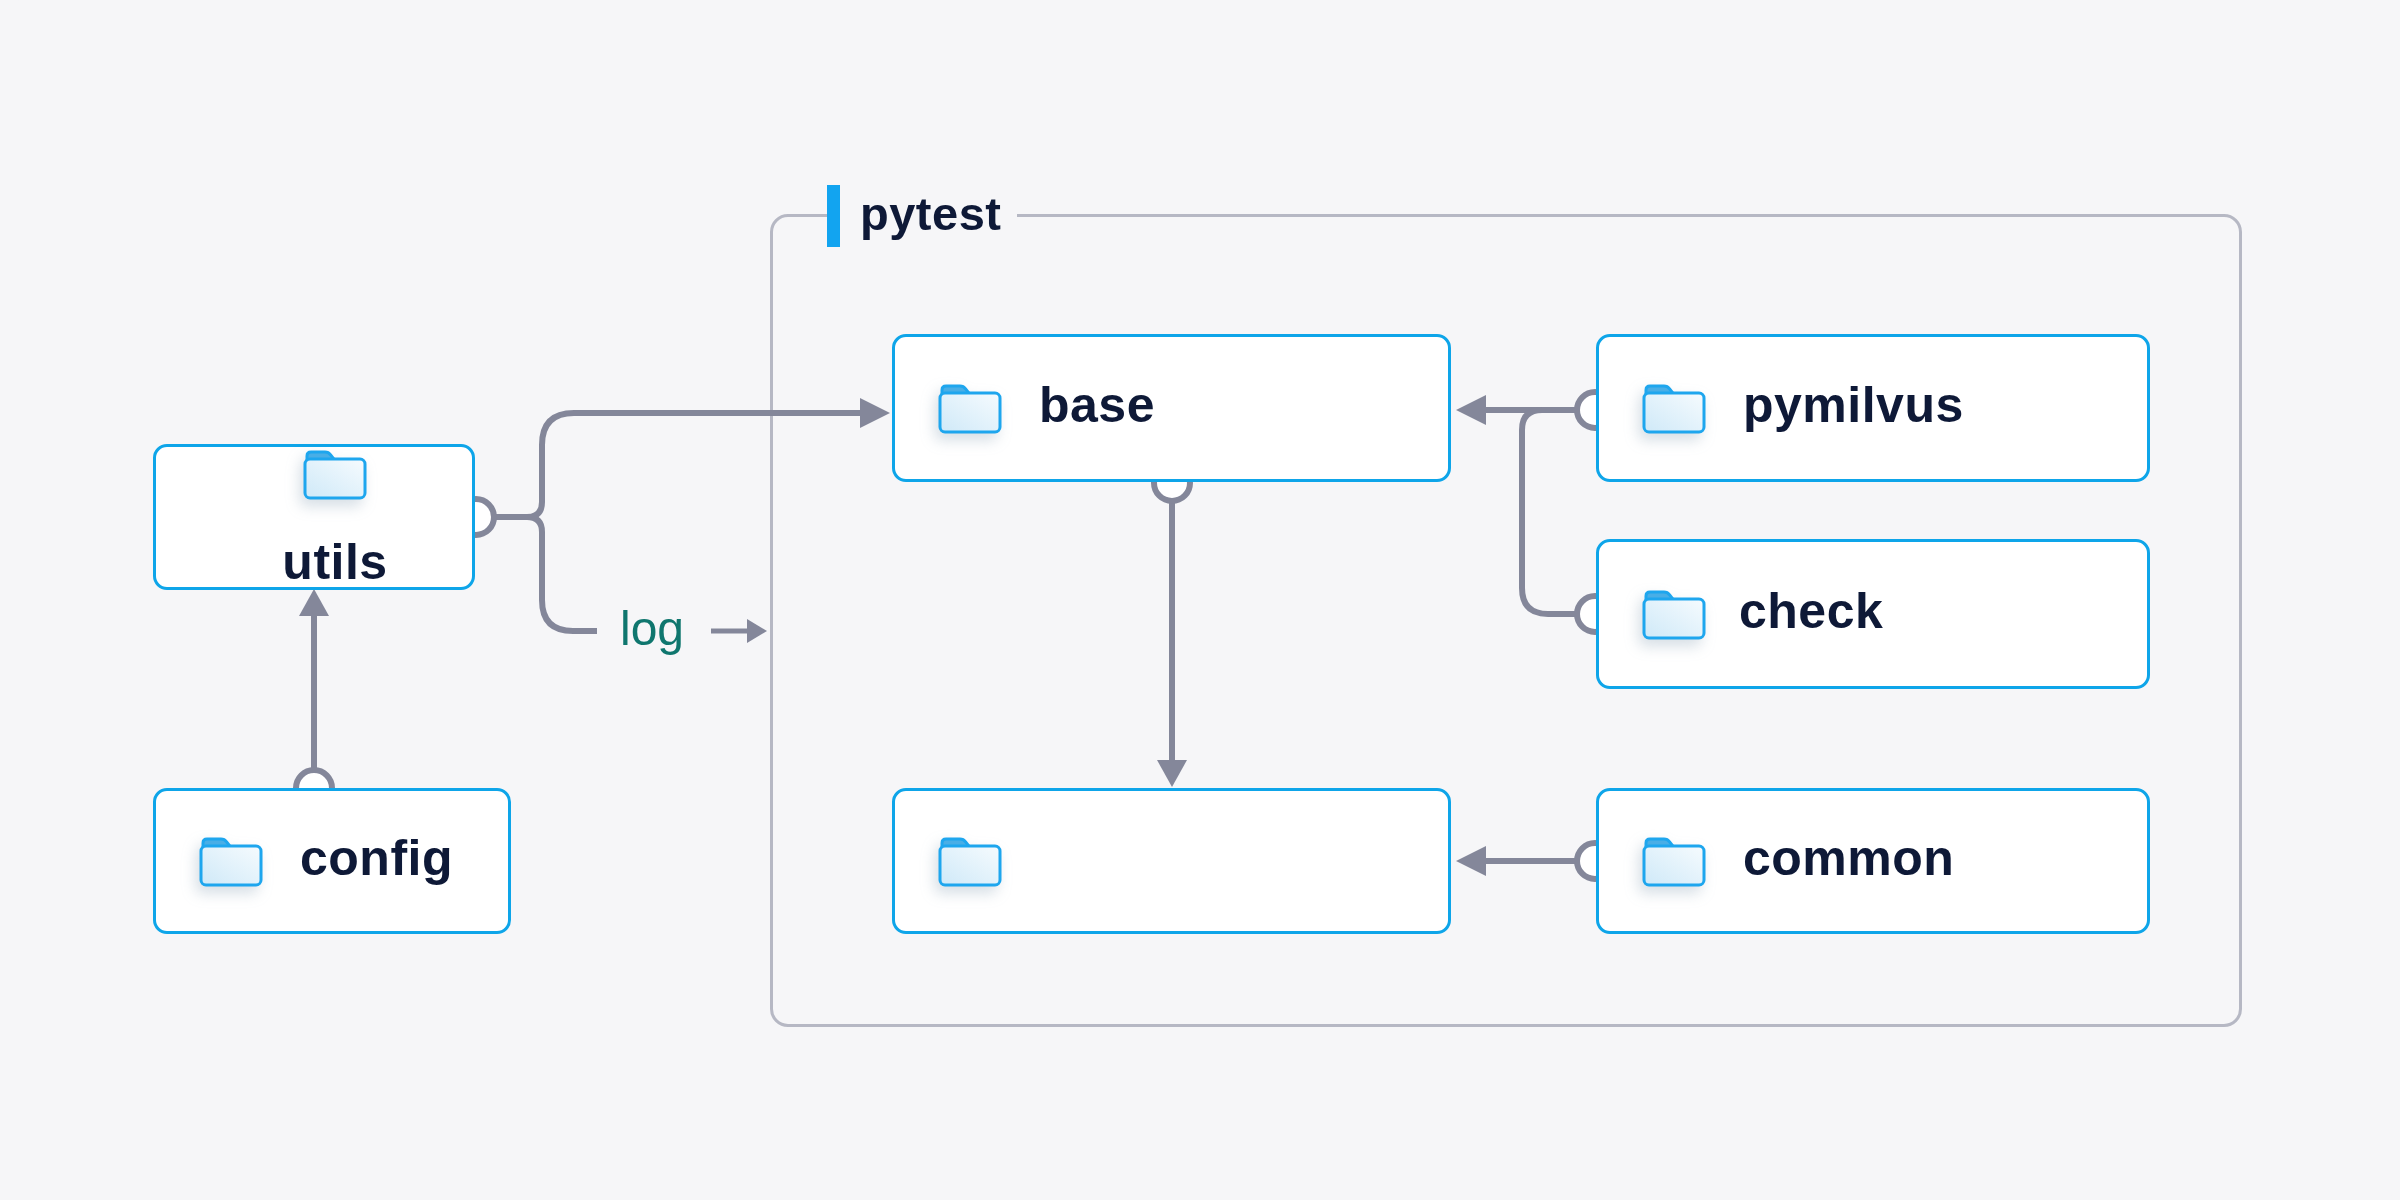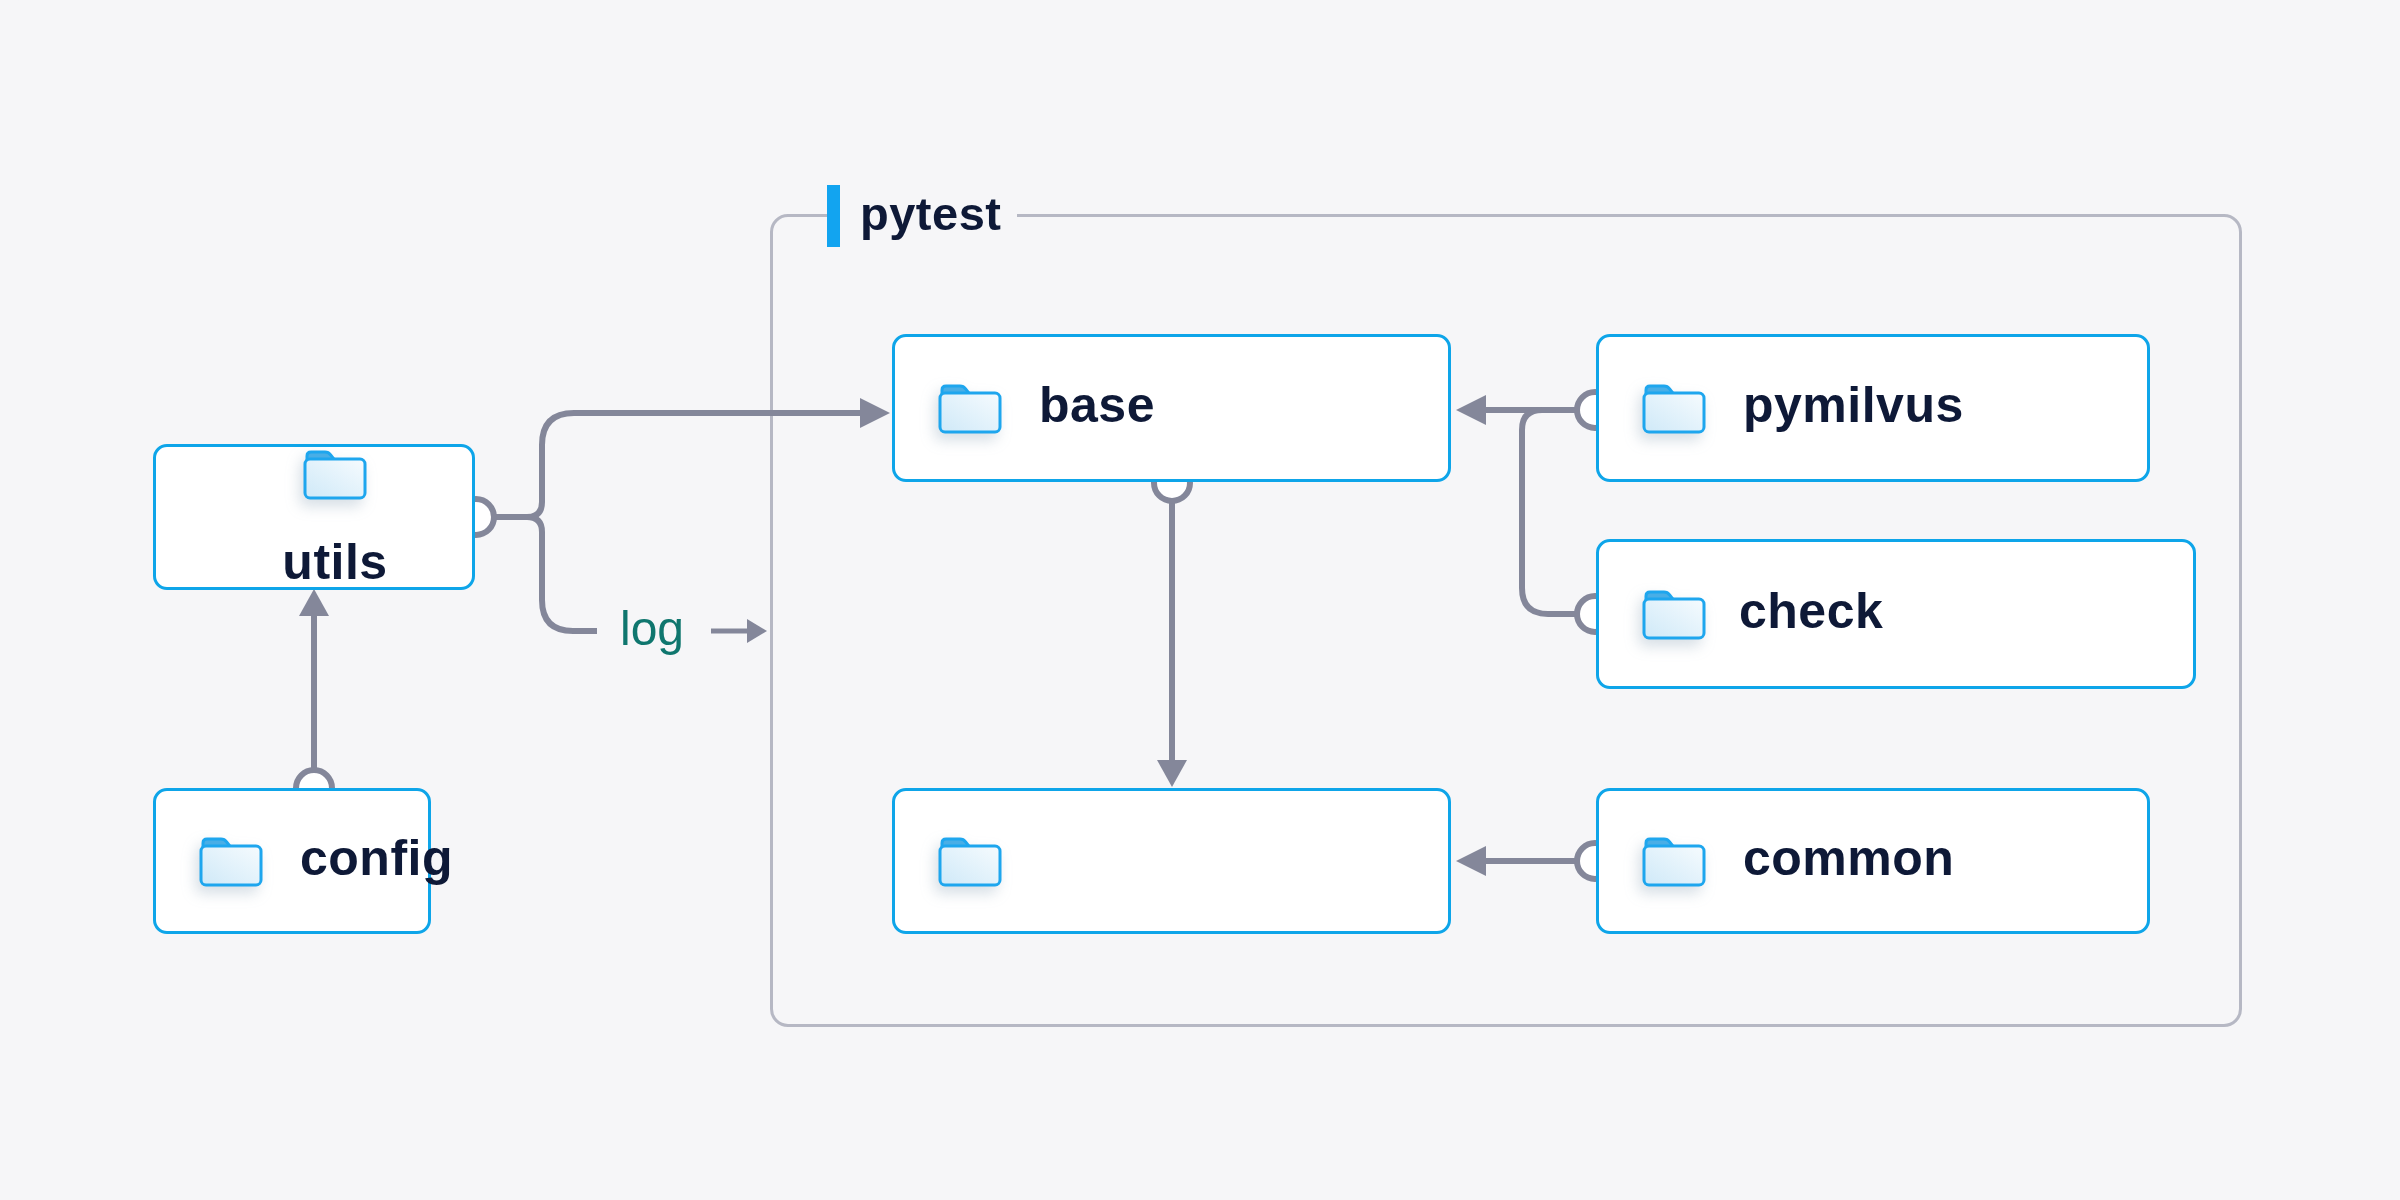--- a/index.html
+++ b/index.html
@@ -156,21 +156,21 @@
   <div class="edge-label">log</div>
 
   <div class="node" style="left:153px; top:444px; width:322px; height:146px;flex-direction:column;">
     <svg class="folder-svg" width="66" height="54" viewBox="0 0 66 54">
       <path d="M5 20 L5 9 Q5 5 9 5 L23 5 Q26.5 5 28.6 7.8 L35 16 L35 20 Z" fill="#49aee6" stroke="#1ea6ee" stroke-width="3"></path>
       <rect x="3" y="12" width="60" height="39" rx="5" fill="url(#folderGrad)" stroke="#1ea6ee" stroke-width="3"></rect>
     </svg>
     <span class="node-label">utils</span>
   </div>
 
-  <div class="node" style="left:153px; top:788px; width:278px; height:146px;">
+  <div class="node" style="left:153px; top:788px; width:358px; height:146px;">
     <svg class="folder-svg" width="66" height="54" viewBox="0 0 66 54">
       <path d="M5 20 L5 9 Q5 5 9 5 L23 5 Q26.5 5 28.6 7.8 L35 16 L35 20 Z" fill="#49aee6" stroke="#1ea6ee" stroke-width="3"></path>
       <rect x="3" y="12" width="60" height="39" rx="5" fill="url(#folderGrad)" stroke="#1ea6ee" stroke-width="3"></rect>
     </svg>
     <span class="node-label">config</span>
   </div>
 
   <div class="node" style="left:892px; top:334px; width:559px; height:148px;">
     <svg class="folder-svg" width="66" height="54" viewBox="0 0 66 54">
       <path d="M5 20 L5 9 Q5 5 9 5 L23 5 Q26.5 5 28.6 7.8 L35 16 L35 20 Z" fill="#49aee6" stroke="#1ea6ee" stroke-width="3"></path>
@@ -180,21 +180,21 @@
   </div>
 
   <div class="node" style="left:1596px; top:334px; width:554px; height:148px;">
     <svg class="folder-svg" width="66" height="54" viewBox="0 0 66 54">
       <path d="M5 20 L5 9 Q5 5 9 5 L23 5 Q26.5 5 28.6 7.8 L35 16 L35 20 Z" fill="#49aee6" stroke="#1ea6ee" stroke-width="3"></path>
       <rect x="3" y="12" width="60" height="39" rx="5" fill="url(#folderGrad)" stroke="#1ea6ee" stroke-width="3"></rect>
     </svg>
     <span class="node-label">pymilvus</span>
   </div>
 
-  <div class="node" style="left:1596px; top:539px; width:600px; height:150px;gap:32px;">
+  <div class="node" style="left:1596px; top:539px; width:554px; height:150px;gap:32px;">
     <svg class="folder-svg" width="66" height="54" viewBox="0 0 66 54">
       <path d="M5 20 L5 9 Q5 5 9 5 L23 5 Q26.5 5 28.6 7.8 L35 16 L35 20 Z" fill="#49aee6" stroke="#1ea6ee" stroke-width="3"></path>
       <rect x="3" y="12" width="60" height="39" rx="5" fill="url(#folderGrad)" stroke="#1ea6ee" stroke-width="3"></rect>
     </svg>
     <span class="node-label">check</span>
   </div>
 
   <div class="node" style="left:892px; top:788px; width:559px; height:146px;">
     <svg class="folder-svg" width="66" height="54" viewBox="0 0 66 54">
       <path d="M5 20 L5 9 Q5 5 9 5 L23 5 Q26.5 5 28.6 7.8 L35 16 L35 20 Z" fill="#49aee6" stroke="#1ea6ee" stroke-width="3"></path>

